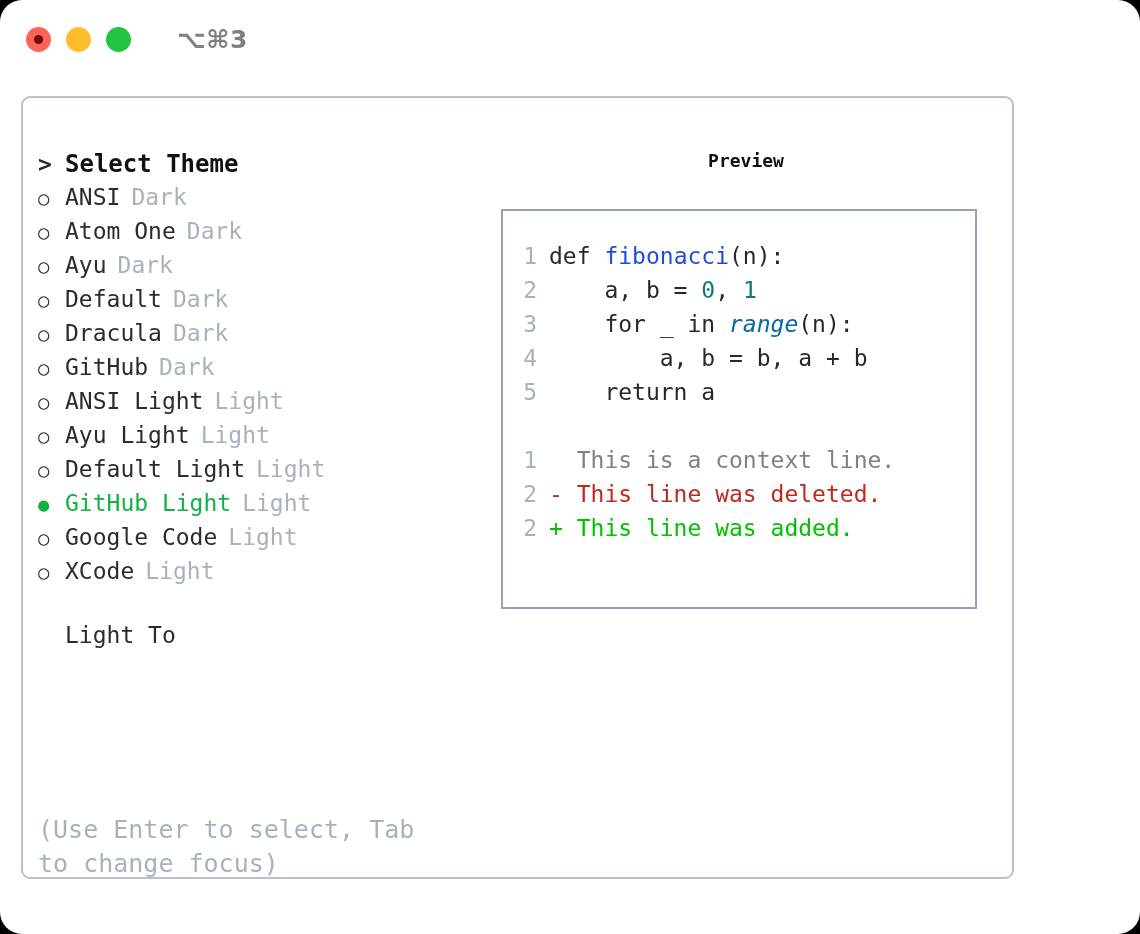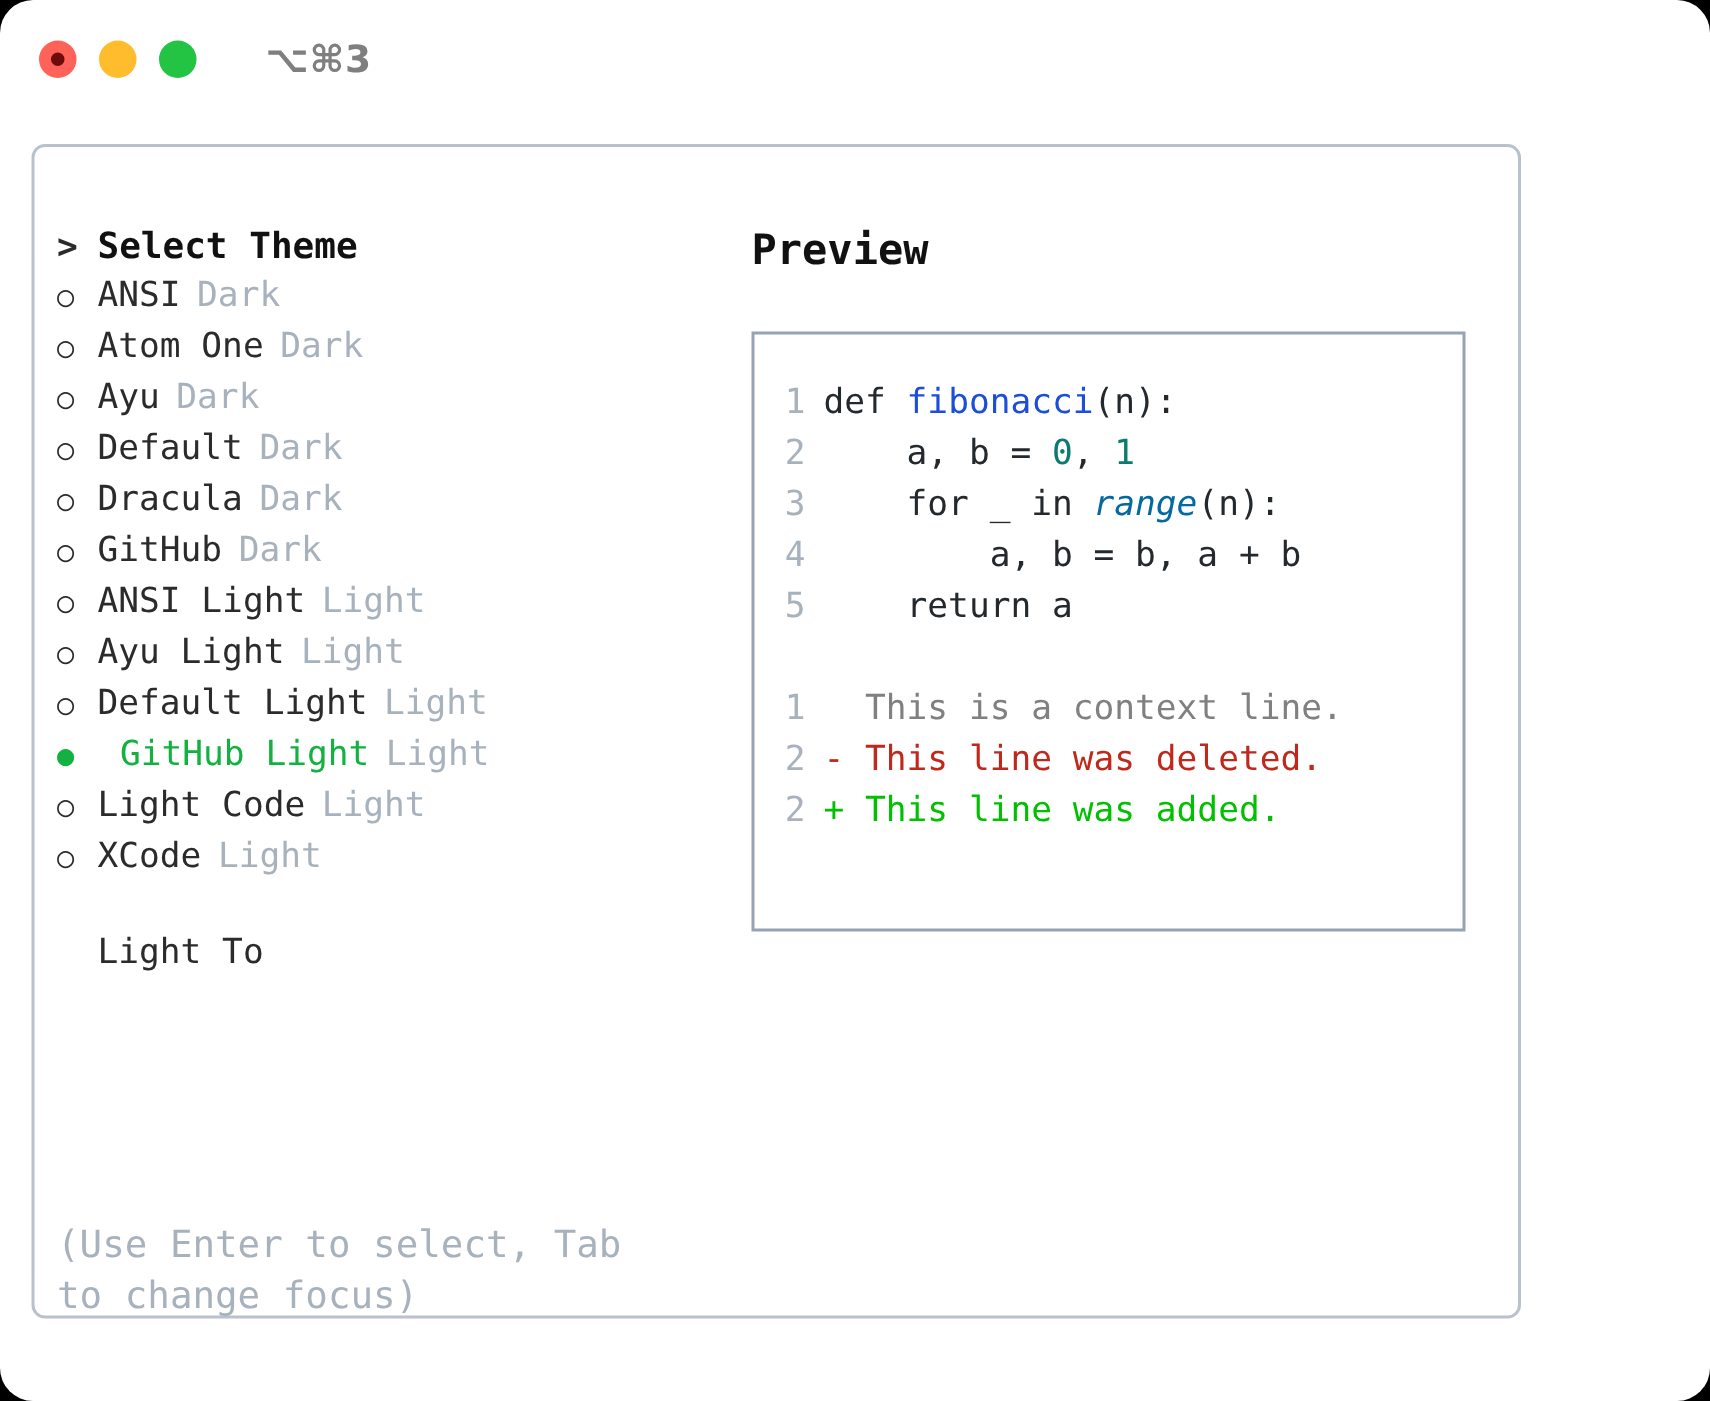--- a/index.html
+++ b/index.html
@@ -105,21 +105,21 @@
     font-size: 23px;
     text-align: left;
   }
   .marker.bullet-empty::before { content: "\25CB"; font-size: 19px; }
   .marker.bullet-filled::before { content: "\25CF"; font-size: 19px; color: #12b141; }
   .marker.caret { font-weight: 700; }
   .marker.blank { }
   .label {
     color: #2b2b2b;
   }
-  .label.sel { color: #12b141; margin-left: 15px; }
+  .label.sel { color: #12b141; }
   .suffix {
     color: #a8b2bd;
     margin-left: 11px;
   }
   .heading {
     font-weight: 700;
     font-size: 24px;
     color: #111111;
   }
   .section-title {
@@ -139,24 +139,25 @@
   }
 
   
   .right-col {
     position: absolute;
     left: 478px;
     top: 52px;
     width: 490px;
   }
   .preview-title {
-    font-size: 28px;
+    font-size: 18px;
     font-weight: 700;
     color: #111111;
     margin: 0 0 38px 0;
+    text-align: center;
   }
   .preview-box {
     box-sizing: border-box;
     width: 476px;
     height: 400px;
     border: 2px solid #95a3b3;
     background: #ffffff;
     padding: 32px 0 0 0;
   }
   .code-line {
@@ -211,21 +212,21 @@
             <div class="row"><span class="marker bullet-empty"></span><span class="label">ANSI</span><span class="suffix">Dark</span></div>
             <div class="row"><span class="marker bullet-empty"></span><span class="label">Atom One</span><span class="suffix">Dark</span></div>
             <div class="row"><span class="marker bullet-empty"></span><span class="label">Ayu</span><span class="suffix">Dark</span></div>
             <div class="row"><span class="marker bullet-empty"></span><span class="label">Default</span><span class="suffix">Dark</span></div>
             <div class="row"><span class="marker bullet-empty"></span><span class="label">Dracula</span><span class="suffix">Dark</span></div>
             <div class="row"><span class="marker bullet-empty"></span><span class="label">GitHub</span><span class="suffix">Dark</span></div>
             <div class="row"><span class="marker bullet-empty"></span><span class="label">ANSI Light</span><span class="suffix">Light</span></div>
             <div class="row"><span class="marker bullet-empty"></span><span class="label">Ayu Light</span><span class="suffix">Light</span></div>
             <div class="row"><span class="marker bullet-empty"></span><span class="label">Default Light</span><span class="suffix">Light</span></div>
             <div class="row"><span class="marker bullet-filled"></span><span class="label sel">GitHub Light</span><span class="suffix">Light</span></div>
-            <div class="row"><span class="marker bullet-empty"></span><span class="label">Light Code</span><span class="suffix">Light</span></div>
+            <div class="row"><span class="marker bullet-empty"></span><span class="label">Google Code</span><span class="suffix">Light</span></div>
             <div class="row"><span class="marker bullet-empty"></span><span class="label">XCode</span><span class="suffix">Light</span></div>
           </div>
 
         <div class="spacer-md"></div>
 
         <div class="row">
           <span class="marker blank"></span>
           <span class="section-title">Light To</span>
         </div>
       </div>

